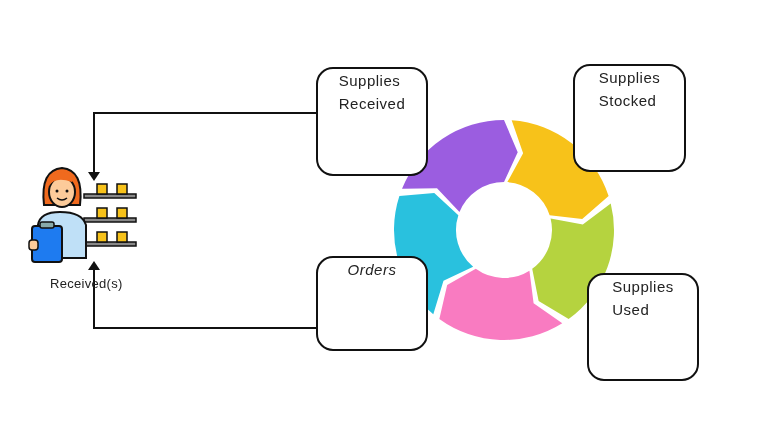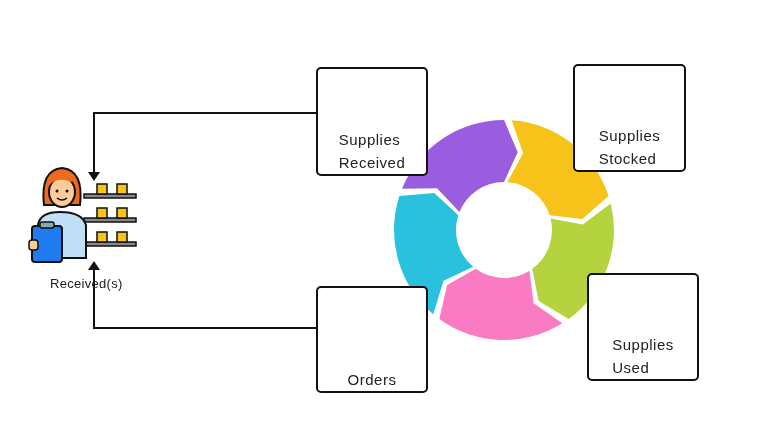--- a/index.html
+++ b/index.html
@@ -1,18 +1,18 @@
 <!DOCTYPE html>
 <html><head>
 <meta charset="utf-8">
 <style>
   html,body{margin:0;padding:0;background:#fff;}
   body{width:757px;height:432px;position:relative;overflow:hidden;font-family:"Liberation Sans",sans-serif;}
   svg.main{position:absolute;left:0;top:0;}
-  .box{position:absolute;border:2px solid #111;border-radius:5px;background:#fff;display:flex;align-items:flex-end;justify-content:center;text-align:left;box-sizing:border-box;}
+  .box{position:absolute;border:2px solid #111;border-radius:17px;background:#fff;display:flex;align-items:flex-start;justify-content:center;text-align:left;box-sizing:border-box;}
   .box span{font-size:15px;color:#222;line-height:23px;letter-spacing:0.5px;white-space:pre-line;}
   .label{position:absolute;font-size:13px;color:#222;letter-spacing:0.3px;}
 </style>
 </head>
 <body>
 
 <svg class="main" width="757" height="432">
   <g id="cycle">
       <path d="M402.0097759976534 188.79327472424967 A110 110 0 0 1 504 120 L517.7182060356876 152.20018751203557 L504 182 A48 48 0 0 0 459.4951749807942 212.01888351603623 L437.00420040364236 188.1363781255768 Z" fill="#9B5DE0"></path>
       <path d="M511.6732121118538 120.26795447141934 A110 110 0 0 1 608.6162167924668 196.00813061875579 L582.231177430584 219.00532502415484 L549.6507127821674 215.16718427000254 A48 48 0 0 0 507.34831073971804 182.11692558752844 L523.1118297523738 153.34663762419626 Z" fill="#F7C21A"></path>
@@ -61,15 +61,15 @@
 Received</span>
 </div>
 <div class="box" style="left:573px;top:64px;width:113px;height:108px;">
   <span>Supplies
 Stocked</span>
 </div>
 <div class="box" style="left:587px;top:273px;width:112px;height:108px;">
   <span>Supplies
 Used</span>
 </div>
-<div class="box" style="left:316px;top:286px;width:112px;height:107px;">
+<div class="box" style="left:316px;top:256px;width:112px;height:95px;font-style:italic;">
   <span>Orders</span>
 </div>
 
 </body></html>

